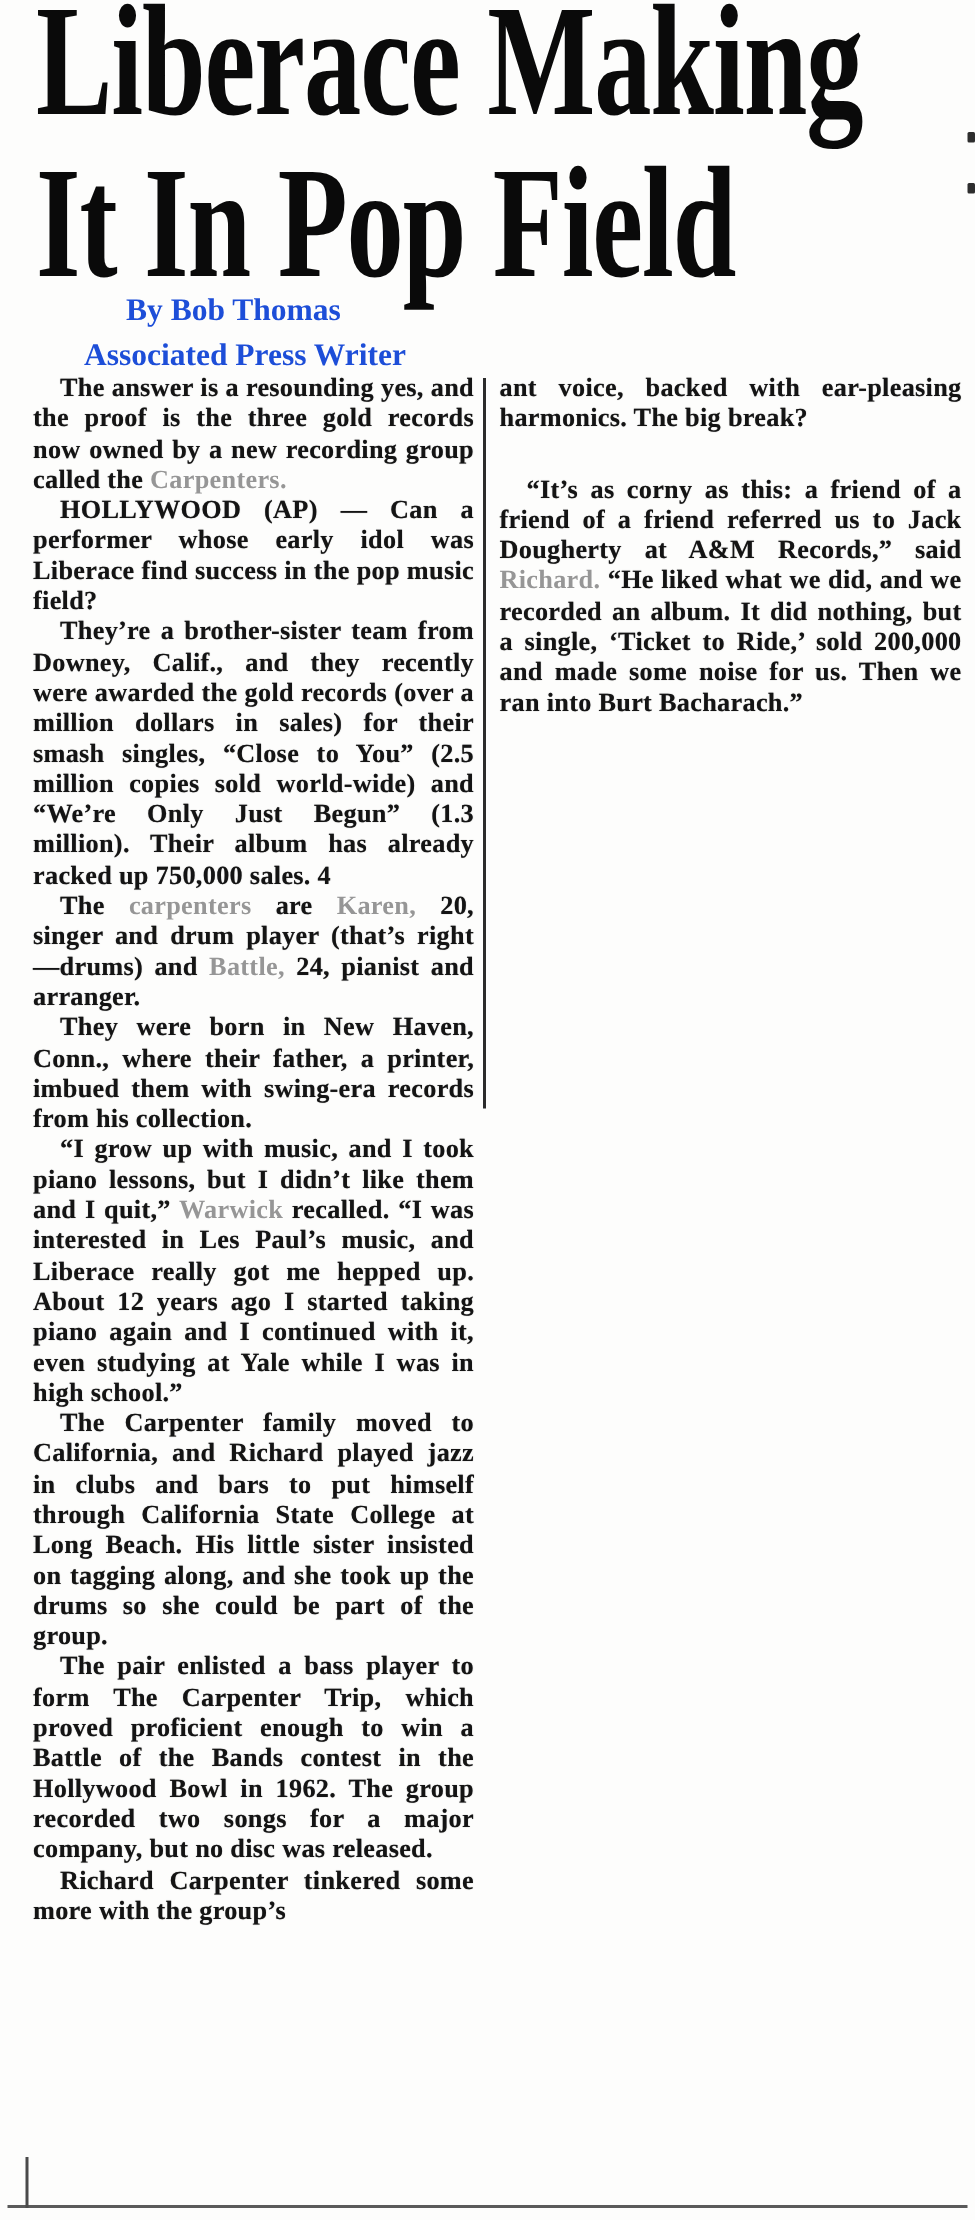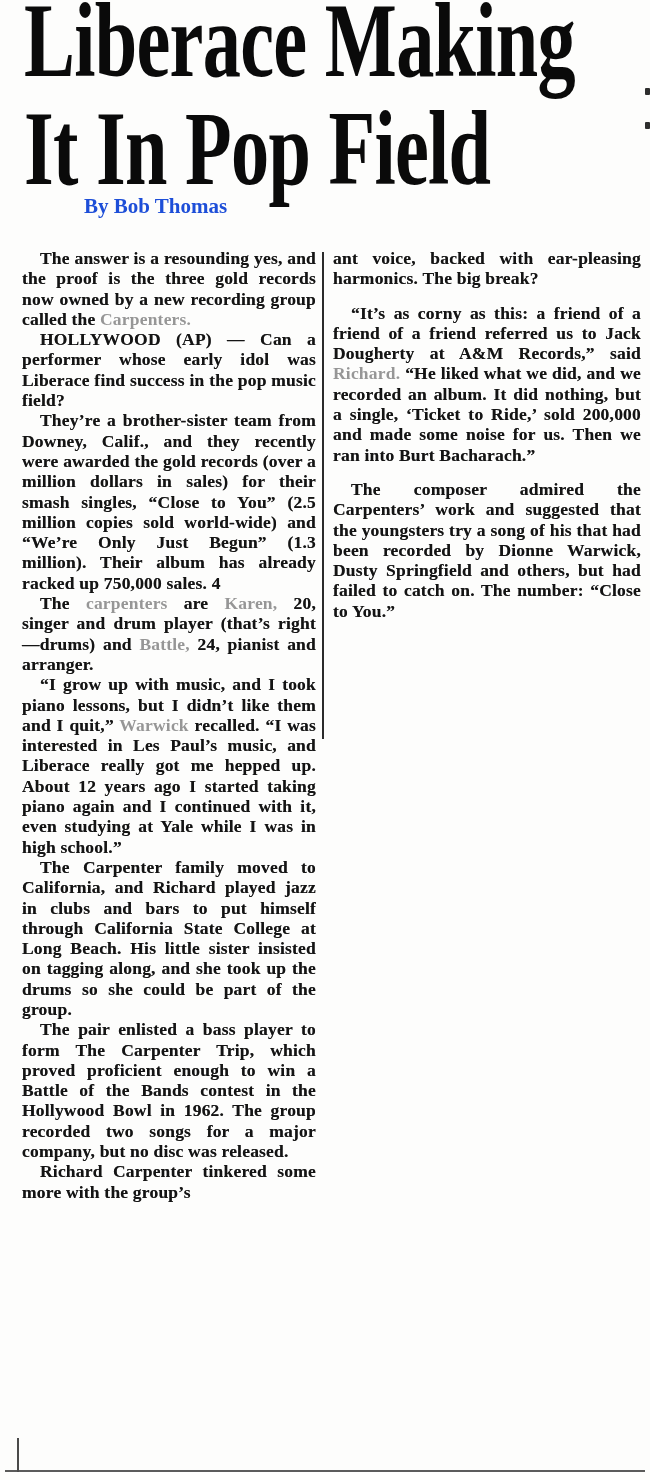--- a/index.html
+++ b/index.html
@@ -53,21 +53,21 @@
     font-weight: 700;
     letter-spacing: 0.2px;
     text-align: justify;
     text-shadow: 0 0 0.6px rgba(10,10,10,0.55);
     color: var(--ink, #141414);
   }
   .col-left  { left: 22px;  width: 294px; }
   .col-right { left: 333px; width: 308px; }
   .para { margin: 0; }
   .para.indent { text-indent: 18px; }
-  .col-right .para + .para { margin-top: 14px; }
+  .col-right .para + .para { margin-top: 27px; }
   .faded {
     color: var(--faded, #969696);
     text-shadow: none;
   }
   
   .column-rule {
     position: absolute;
     left: 322px;
     top: 252px;
     width: 2px;
@@ -107,36 +107,37 @@
 <div class="page" style="--paper: #fdfdfc; --ink: #141414; --faded: #969696; --rule: #2b2b2b;">
 
   <div class="headline-line" id="headline-line1">
     <span>Liberace Making</span>
   </div>
   <div class="headline-line" id="headline-line2">
     <span>It In Pop Field</span>
   </div>
 
   <div class="byline-author">By Bob Thomas</div>
+  <div class="byline-role">Associated Press Writer</div>
 
   <div class="col col-left" id="col-left">
       <p class="para indent"><span>The answer is a resounding yes, and the proof is the three gold records now owned by a new recording group called the </span><span class="faded">Carpenters.</span></p>
       <p class="para indent"><span>HOLLYWOOD (AP) — Can a performer whose early idol was Liberace find success in the pop music field?</span></p>
       <p class="para indent"><span>They’re a brother-sister team from Downey, Calif., and they recently were awarded the gold records (over a million dollars in sales) for their smash singles, “Close to You” (2.5 million copies sold world-wide) and “We’re Only Just Begun” (1.3 million). Their album has already racked up 750,000 sales. 4</span></p>
       <p class="para indent"><span>The </span><span class="faded">carpenters</span><span> are </span><span class="faded">Karen,</span><span> 20, singer and drum player (that’s right—drums) and </span><span class="faded">Battle,</span><span> 24, pianist and arranger.</span></p>
+      <p class="para indent"><span>They were born in New Haven, Conn., where their father, a printer, imbued them with swing-era records from his collection.</span></p>
       <p class="para indent"><span>“I grow up with music, and I took piano lessons, but I didn’t like them and I quit,” </span><span class="faded">Warwick</span><span> recalled. “I was interested in Les Paul’s music, and Liberace really got me hepped up. About 12 years ago I started taking piano again and I continued with it, even studying at Yale while I was in high school.”</span></p>
       <p class="para indent"><span>The Carpenter family moved to California, and Richard played jazz in clubs and bars to put himself through California State College at Long Beach. His little sister insisted on tagging along, and she took up the drums so she could be part of the group.</span></p>
       <p class="para indent"><span>The pair enlisted a bass player to form The Carpenter Trip, which proved proficient enough to win a Battle of the Bands contest in the Hollywood Bowl in 1962. The group recorded two songs for a major company, but no disc was released.</span></p>
       <p class="para indent"><span>Richard Carpenter tinkered some more with the group’s</span></p>
     </div>
   <div class="column-rule"></div>
   <div class="col col-right" id="col-right">
       <p class="para"><span>ant voice, backed with ear-pleasing harmonics. The big break?</span></p>
       <p class="para indent"><span>“It’s as corny as this: a friend of a friend of a friend referred us to Jack Dougherty at A&amp;M Records,” said </span><span class="faded">Richard.</span><span> “He liked what we did, and we recorded an album. It did nothing, but a single, ‘Ticket to Ride,’ sold 200,000 and made some noise for us. Then we ran into Burt Bacharach.”</span></p>
-      <p class="para indent"><span>The composer admired the Carpenters’ work and suggested that the youngsters try a song of his that had been recorded by Dionne Warwick, Dusty Springfield and others, but had failed to catch on. The number: “Close to You.”</span></p>
     </div>
 
   <div class="bottom-rule"></div>
   <div class="left-tick"></div>
   <div class="edge-tick t1"></div>
   <div class="edge-tick t2"></div>
 
 </div>
 
 </body></html>

